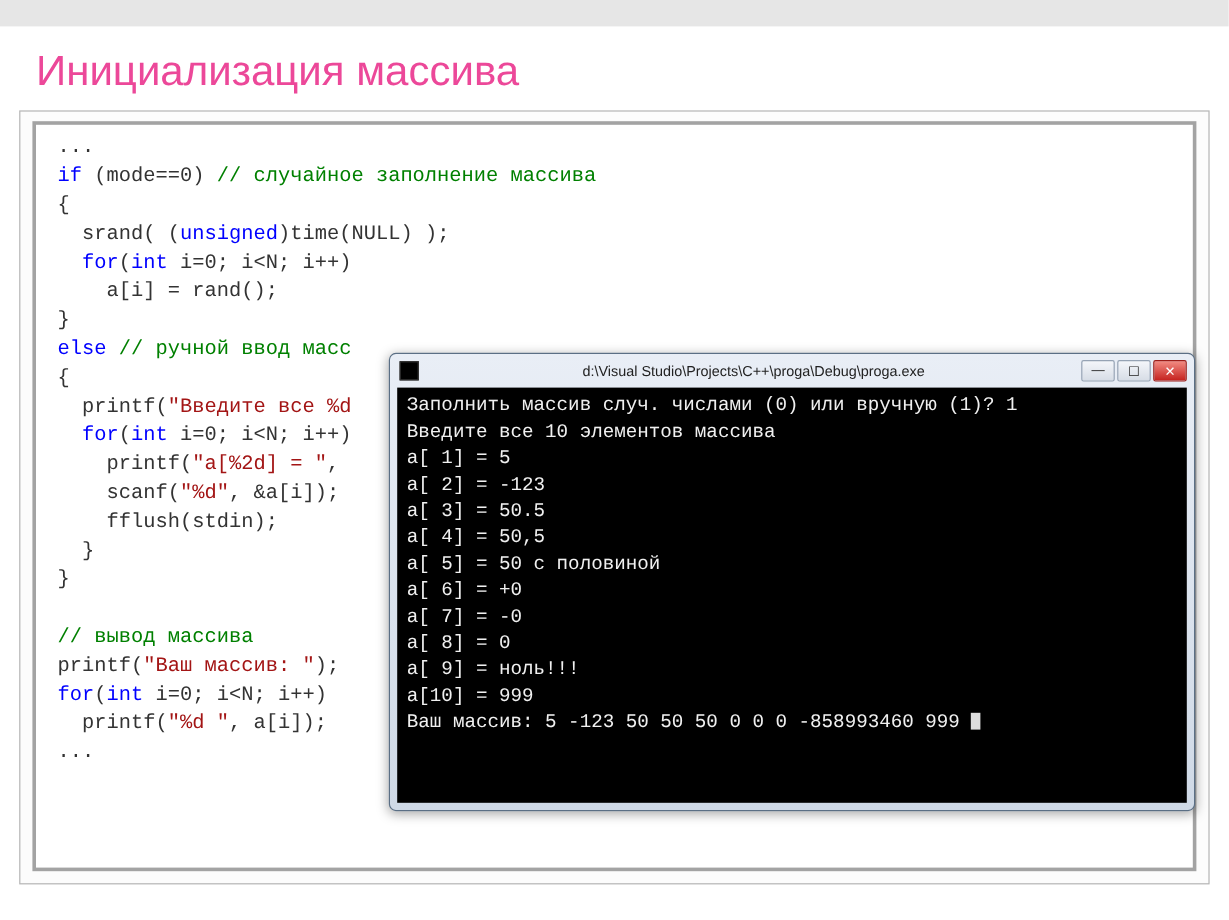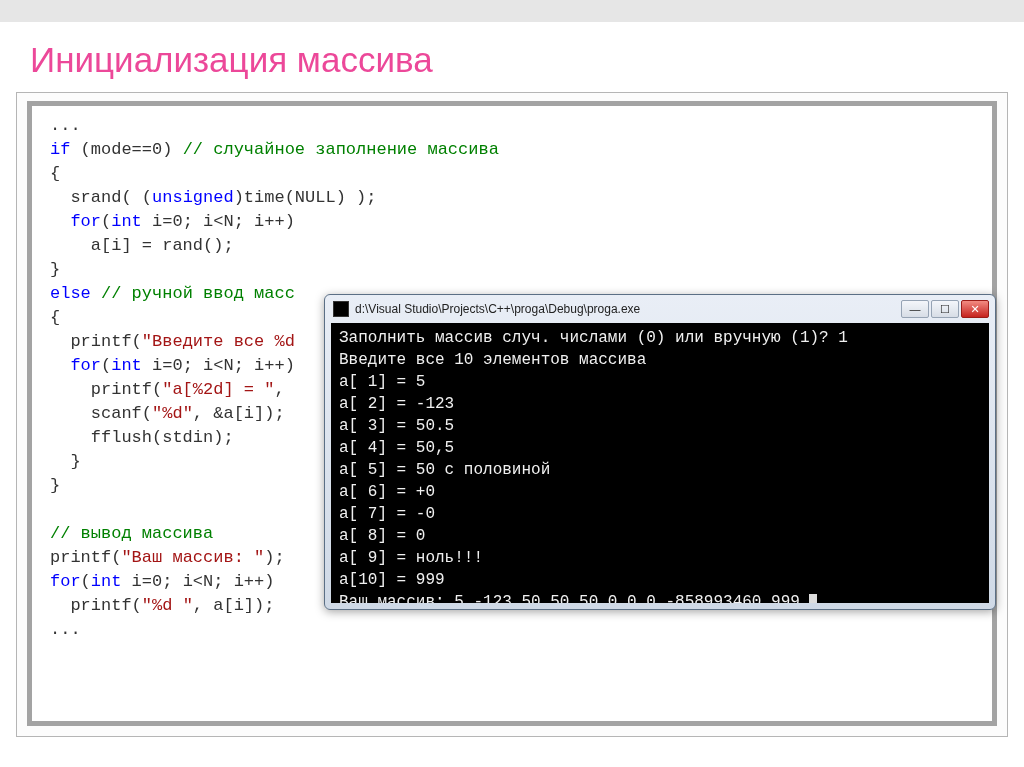--- a/index.html
+++ b/index.html
@@ -24,21 +24,21 @@
   .code-panel-outer {
     border: 1px solid #b5b5b5;
     margin: 0 16px 16px 16px;
     height: 645px;
     position: relative;
     background: #fcfcfc;
   }
   .code-panel-inner {
     position: absolute;
     top: 8px; left: 10px; right: 10px; bottom: 10px;
-    border: 5px solid #a3a3a3;
+    border: 3px solid #a3a3a3;
     background: #fff;
     padding: 8px 18px;
     font-family: "Courier New", monospace;
     font-size: 17px;
     line-height: 24px;
     color: #333;
     white-space: pre;
     overflow: hidden;
   }
   .kw { color: #0000ff; }
@@ -57,20 +57,21 @@
     box-shadow: 0 2px 10px rgba(0,0,0,0.35);
     font-family: Tahoma, sans-serif;
   }
   .titlebar {
     height: 28px;
     display: flex;
     align-items: center;
     padding: 0 6px 0 8px;
     font-size: 12px;
     color: #222;
+    text-align: center;
   }
   .titlebar-icon {
     width: 16px; height: 16px;
     background: #000;
     border: 1px solid #333;
     margin-right: 6px;
     display: inline-block;
   }
   .titlebar-text { flex: 1; white-space: nowrap; overflow: hidden; text-overflow: ellipsis; }
   .title-buttons { display: flex; gap: 2px; }
@@ -88,21 +89,21 @@
     border-color: #9b1c18;
   }
   .console-body {
     margin: 0 6px 6px 6px;
     background: #000;
     color: #f0f0f0;
     font-family: Consolas, "Courier New", monospace;
     font-size: 16px;
     line-height: 22px;
     padding: 4px 25px 10px 8px;
-    height: 280px;
+    height: 346px;
     white-space: pre;
     overflow: hidden;
   }
   .cursor {
     display: inline-block;
     width: 8px; height: 14px;
     background: #ddd;
     vertical-align: -2px;
   }
 </style>

